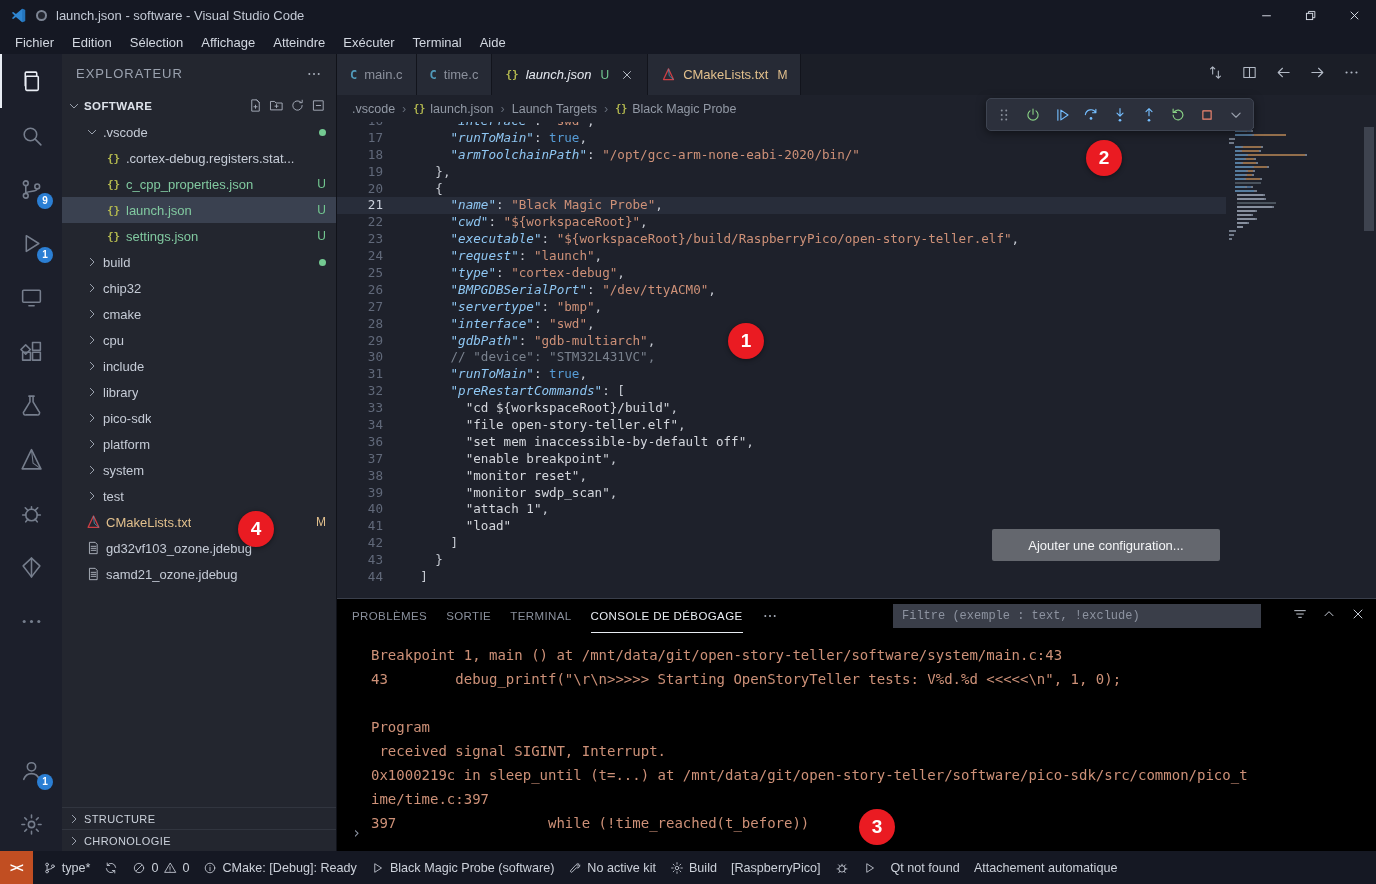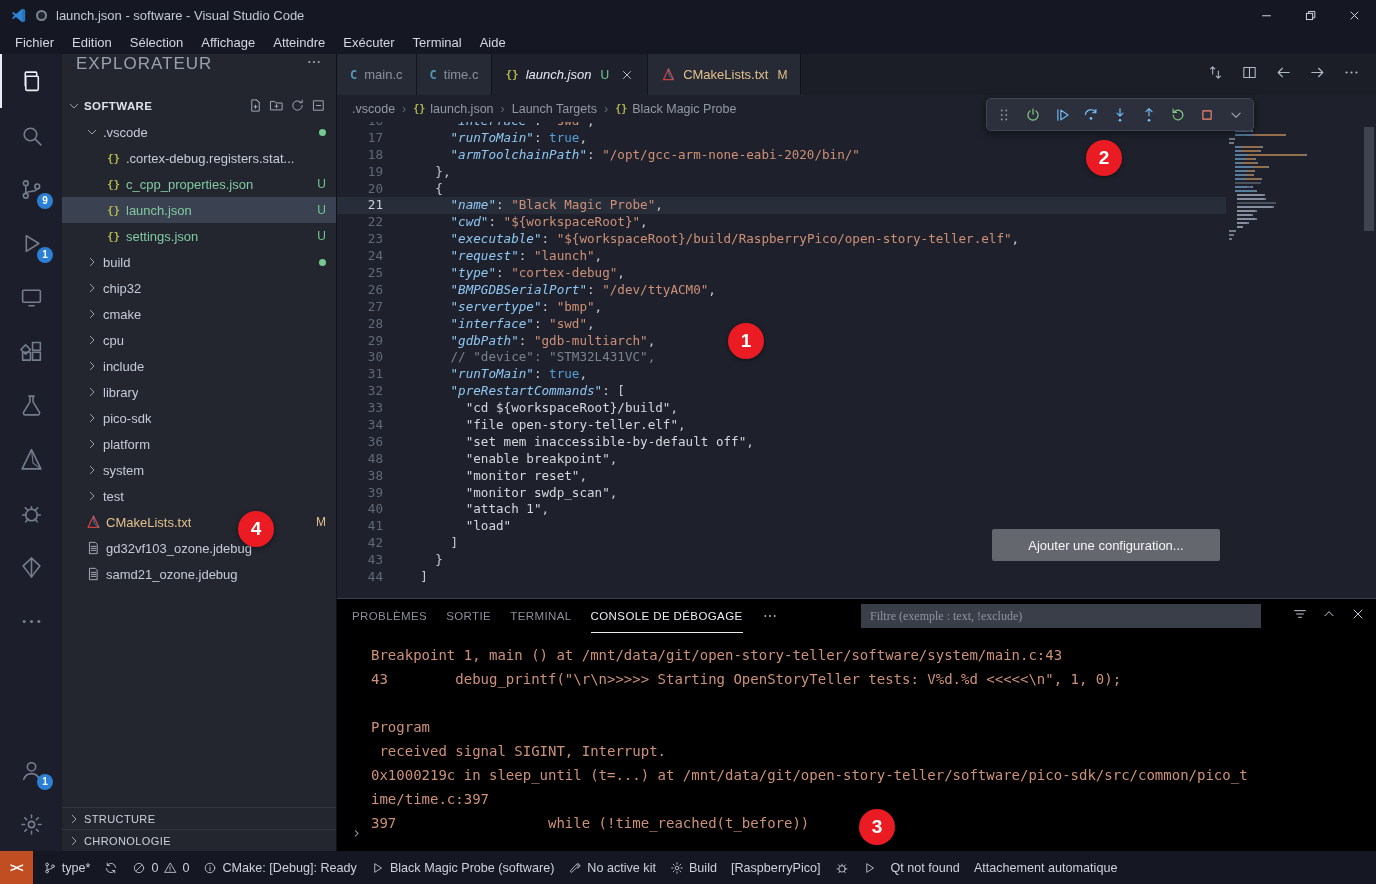--- a/index.html
+++ b/index.html
@@ -28,21 +28,21 @@
   .activitybar{width:62px;background:#1c1f2b;display:flex;flex-direction:column;flex:none}
   .activity-item{width:62px;height:54px;display:flex;align-items:center;justify-content:center;color:#767e8d;position:relative}
   .activity-item.active{color:#e9edf4;box-shadow:inset 2px 0 0 #e9edf4}
   .activity-item .icon{width:25px;height:25px}
   .badge{position:absolute;right:9px;bottom:7px;background:#2b7fd4;color:#fff;border-radius:9px;font-size:10px;font-weight:700;
     min-width:16px;height:16px;line-height:16px;text-align:center;padding:0 3px}
   .activity-spacer{flex:1}
 
   
   .sidebar{width:274px;background:#23262f;display:flex;flex-direction:column;flex:none;font-size:13px;color:#c5cbd6;min-height:0}
-  .sidebar-title{height:39px;display:flex;padding:0 14px;font-size:17px;letter-spacing:1px;color:#9aa1ae;flex:none}
+  .sidebar-title{height:39px;display:flex;align-items:center;padding:0 14px;font-size:13px;letter-spacing:1px;color:#9aa1ae;flex:none}
   .head-ellipsis{margin-left:auto;color:#aab1bd}
   .section-header{height:26px;display:flex;align-items:center;gap:2px;padding-left:4px;font-size:11.5px;font-weight:700;
     letter-spacing:.4px;color:#dde2ea;flex:none}
   .section-header .twist{width:16px;height:16px;color:#9aa1ad}
   .sec-actions{margin-left:auto;display:flex;gap:6px;padding-right:10px;color:#a7aebb}
   .sec-btn .icon{width:15px;height:15px}
   .tree{flex:none;overflow:hidden}
   .tree-row{height:26px;display:flex;align-items:center;padding-right:10px;white-space:nowrap}
   .tree-row.selected{background:#3a4150;color:#fff}
   .twist{width:16px;height:16px;color:#9aa1ad;flex:none}
@@ -108,22 +108,22 @@
   .config-btn{position:absolute;left:992px;top:529px;width:228px;height:32px;background:#64676e;color:#f3f4f6;
     font-size:13px;border:none;border-radius:2px;z-index:25;font-family:"Liberation Sans",sans-serif}
 
   
   .panel{height:253px;flex:none;background:#000000;border-top:1px solid #3a3f4b;display:flex;flex-direction:column}
   .panel-header{height:34px;display:flex;align-items:center;gap:19px;padding:0 10px 0 15px;flex:none}
   .panel-tab{height:100%;display:flex;align-items:center;font-size:11.5px;letter-spacing:.4px;color:#8a909c;
     border-bottom:1px solid transparent;white-space:nowrap}
   .panel-tab.active{color:#e8ecf2;border-bottom-color:#e8ecf2}
   .panel-ellipsis{color:#aab1bd}
-  .panel-filter{margin-left:auto;width:400px;height:24px;background:#3a3e49;border:1px solid #3a3e49;color:#d2d6de;
-    font-size:12px;padding:0 8px;outline:none;font-family:Liberation Serif, serif}
+  .panel-filter{margin-left:auto;width:368px;height:24px;background:#3a3e49;border:1px solid #3a3e49;color:#d2d6de;
+    font-size:12px;padding:0 8px;outline:none;font-family:Liberation Mono, monospace}
   .panel-filter::placeholder{color:#8d93a0}
   .panel-acts{display:flex;gap:13px;margin-left:12px;color:#c4c9d3}
   .panel-act .icon{width:16px;height:16px}
   .panel-body{flex:1;position:relative;padding:10px 0 0 34px;overflow:hidden;
     font-family:"DejaVu Sans Mono",monospace;font-size:14px;line-height:24px;color:#ce9178}
   .console-line{white-space:pre-wrap;min-height:24px}
   .console-prompt{position:absolute;left:15px;bottom:6px;color:#8b93a2;font-size:15px}
 
   
   .statusbar{height:33px;background:#151823;display:flex;align-items:center;font-size:12.6px;color:#ccd1da;
@@ -607,21 +607,21 @@
             <div class="code-line"><span class="gutter-num">26</span><span class="line-content"><span class="tk-pun">      </span><span class="tk-key">"BMPGDBSerialPort"</span><span class="tk-pun">: </span><span class="tk-str">"/dev/ttyACM0"</span><span class="tk-pun">,</span></span></div>
             <div class="code-line"><span class="gutter-num">27</span><span class="line-content"><span class="tk-pun">      </span><span class="tk-key">"servertype"</span><span class="tk-pun">: </span><span class="tk-str">"bmp"</span><span class="tk-pun">,</span></span></div>
             <div class="code-line"><span class="gutter-num">28</span><span class="line-content"><span class="tk-pun">      </span><span class="tk-key">"interface"</span><span class="tk-pun">: </span><span class="tk-str">"swd"</span><span class="tk-pun">,</span></span></div>
             <div class="code-line"><span class="gutter-num">29</span><span class="line-content"><span class="tk-pun">      </span><span class="tk-key">"gdbPath"</span><span class="tk-pun">: </span><span class="tk-str">"gdb-multiarch"</span><span class="tk-pun">,</span></span></div>
             <div class="code-line"><span class="gutter-num">30</span><span class="line-content"><span class="tk-pun">      </span><span class="tk-com">// "device": "STM32L431VC",</span></span></div>
             <div class="code-line"><span class="gutter-num">31</span><span class="line-content"><span class="tk-pun">      </span><span class="tk-key">"runToMain"</span><span class="tk-pun">: </span><span class="tk-kw">true</span><span class="tk-pun">,</span></span></div>
             <div class="code-line"><span class="gutter-num">32</span><span class="line-content"><span class="tk-pun">      </span><span class="tk-key">"preRestartCommands"</span><span class="tk-pun">: [</span></span></div>
             <div class="code-line"><span class="gutter-num">33</span><span class="line-content"><span class="tk-pun">        </span><span class="tk-txt">"cd ${workspaceRoot}/build"</span><span class="tk-pun">,</span></span></div>
             <div class="code-line"><span class="gutter-num">34</span><span class="line-content"><span class="tk-pun">        </span><span class="tk-txt">"file open-story-teller.elf"</span><span class="tk-pun">,</span></span></div>
             <div class="code-line"><span class="gutter-num">36</span><span class="line-content"><span class="tk-pun">        </span><span class="tk-txt">"set mem inaccessible-by-default off"</span><span class="tk-pun">,</span></span></div>
-            <div class="code-line"><span class="gutter-num">48</span><span class="line-content"><span class="tk-pun">        </span><span class="tk-txt">"enable breakpoint"</span><span class="tk-pun">,</span></span></div>
+            <div class="code-line"><span class="gutter-num">37</span><span class="line-content"><span class="tk-pun">        </span><span class="tk-txt">"enable breakpoint"</span><span class="tk-pun">,</span></span></div>
             <div class="code-line"><span class="gutter-num">38</span><span class="line-content"><span class="tk-pun">        </span><span class="tk-txt">"monitor reset"</span><span class="tk-pun">,</span></span></div>
             <div class="code-line"><span class="gutter-num">39</span><span class="line-content"><span class="tk-pun">        </span><span class="tk-txt">"monitor swdp_scan"</span><span class="tk-pun">,</span></span></div>
             <div class="code-line"><span class="gutter-num">40</span><span class="line-content"><span class="tk-pun">        </span><span class="tk-txt">"attach 1"</span><span class="tk-pun">,</span></span></div>
             <div class="code-line"><span class="gutter-num">41</span><span class="line-content"><span class="tk-pun">        </span><span class="tk-txt">"load"</span></span></div>
             <div class="code-line"><span class="gutter-num">42</span><span class="line-content"><span class="tk-pun">      ]</span></span></div>
             <div class="code-line"><span class="gutter-num">43</span><span class="line-content"><span class="tk-pun">    }</span></span></div>
             <div class="code-line"><span class="gutter-num">44</span><span class="line-content"><span class="tk-pun">  ]</span></span></div>
           </div>
         <div class="minimap">
             <div class="mm-line">

